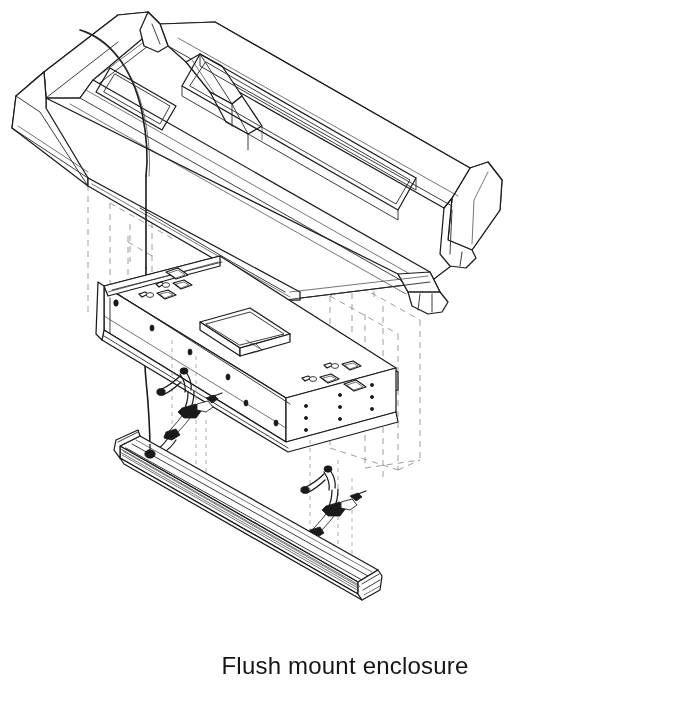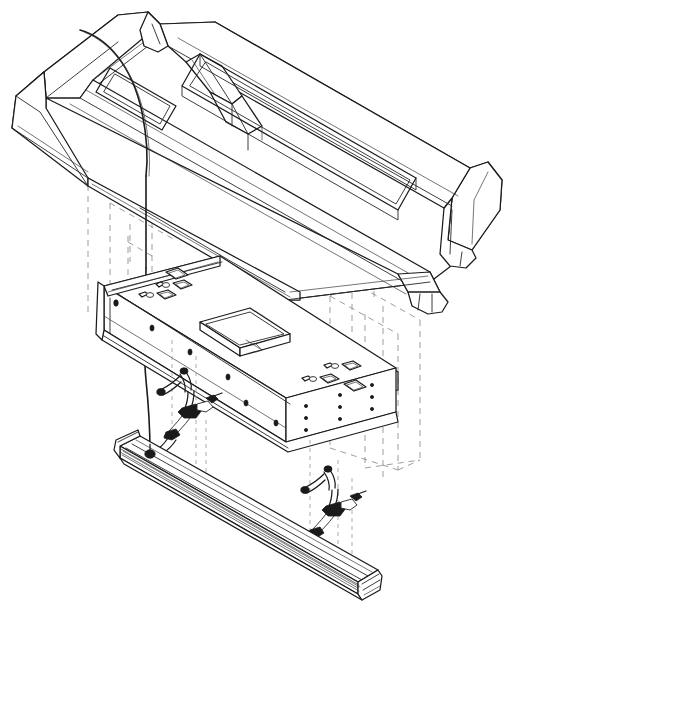--- a/index.html
+++ b/index.html
@@ -405,14 +405,15 @@
       <path class="ln-hair" d="M 123 451 L 360 587"></path>
       <path class="ln-hair" d="M 122 455 L 359 591"></path>
       <path class="ln-hair" d="M 121 449 L 359 585"></path>
 
       <ellipse class="face-dark" cx="150" cy="454" rx="5.2" ry="4.2"></ellipse>
       <path class="ln" d="M 150 450 L 150 444"></path>
     </g>
 
   </svg>
 
+  <div id="figure-caption">Flush mount enclosure</div>
 
 </div>
 
 </body></html>

